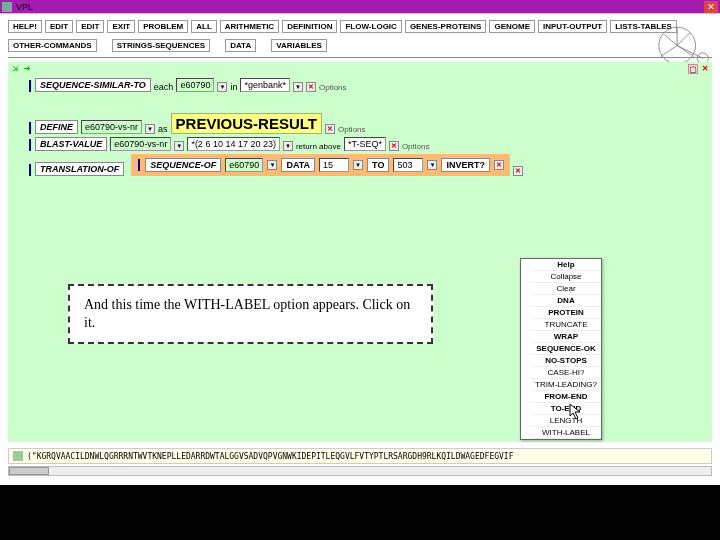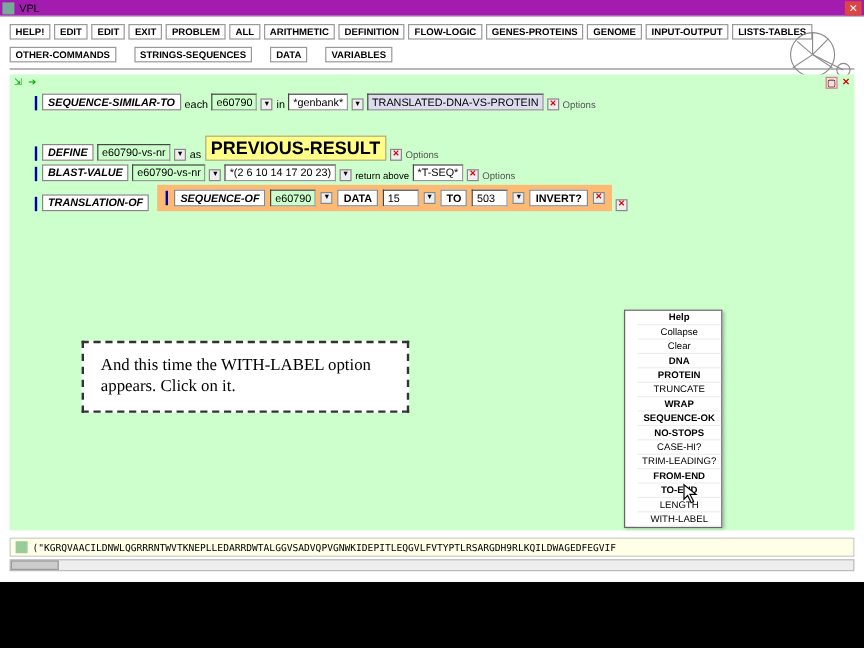--- a/index.html
+++ b/index.html
@@ -35,21 +35,21 @@
   .options-label { font-size: 8px; color: #555; }
   .mini-btn { width: 10px; height: 10px; background: #eee; border: 1px solid #888; font-size: 7px; line-height: 8px; text-align: center; cursor: pointer; }
   .bar { display: inline-block; width: 2px; height: 12px; background: #00a; margin: 0 1px; }
   
   .orange-box { background: #fdba74; padding: 4px 6px; display: inline-flex; align-items: center; gap: 4px; margin-left: 4px; }
   
   .context-menu { position: absolute; right: 110px; top: 196px; background: #fff; border: 1px solid #666; width: 82px; box-shadow: 1px 1px 3px rgba(0,0,0,0.3); }
   .context-menu .item { font-size: 8px; padding: 1px 3px; text-align: center; border-bottom: 1px solid #eee; cursor: pointer; margin-left: 10px; }
   .context-menu .item.bold { font-weight: bold; }
   
-  .callout { position: absolute; left: 60px; top: 222px; width: 273px; border: 2px dashed #333; background: #fff; padding: 10px 14px; font-size: 14px; font-family: "Times New Roman", serif; line-height: 1.3; }
+  .callout { position: absolute; left: 60px; top: 222px; width: 365px; border: 2px dashed #333; background: #fff; padding: 10px 14px; font-size: 14px; font-family: "Times New Roman", serif; line-height: 1.3; }
   
   .cursor { position: absolute; right: 128px; top: 340px; width: 16px; height: 20px; pointer-events: none; }
   
   .output { margin: 6px 8px 0; background: #ffffe8; border: 1px solid #ccc; padding: 2px 4px; font-size: 8px; font-family: monospace; overflow: hidden; white-space: nowrap; display: flex; align-items: center; gap: 4px; }
   .output .ico { width: 10px; height: 10px; background: #9c9; display: inline-block; flex-shrink: 0; }
   
   .scrollbar { margin: 2px 8px; height: 10px; background: #eee; border: 1px solid #bbb; position: relative; }
   .scrollbar .thumb { position: absolute; left: 0; width: 40px; height: 8px; background: #ccc; border: 1px solid #999; }
   
   .bottom-black { position: absolute; bottom: 0; left: 0; right: 0; height: 55px; background: #000; }
@@ -112,21 +112,20 @@
 
   <div class="block" style="margin-top:10px">
     <span class="bar"></span>
     <span class="kw">SEQUENCE-SIMILAR-TO</span>
     <span class="plain">each</span>
     <span class="field field-green">e60790</span>
     <span class="mini-btn">▾</span>
     <span class="plain">in</span>
     <span class="field">*genbank*</span>
     <span class="mini-btn">▾</span>
-    <span class="field" style="background:#dde">TRANSLATED-DNA-VS-PROTEIN</span>
     <span class="mini-btn red-x">✕</span>
     <span class="options-label">Options</span>
   </div>
 
   <div class="block">
     <span class="bar"></span>
     <span class="kw">DEFINE</span>
     <span class="field field-green">e60790-vs-nr</span>
     <span class="mini-btn">▾</span>
     <span class="plain">as</span>

